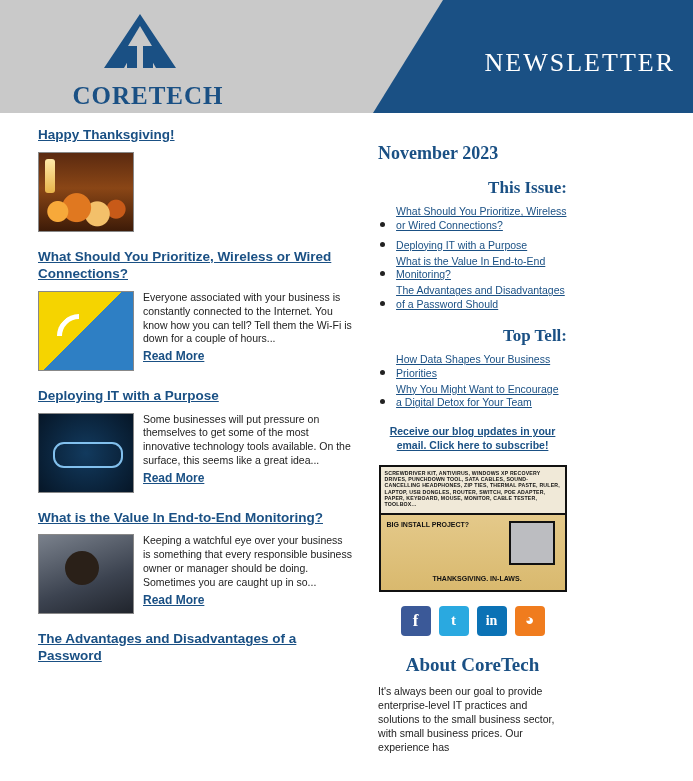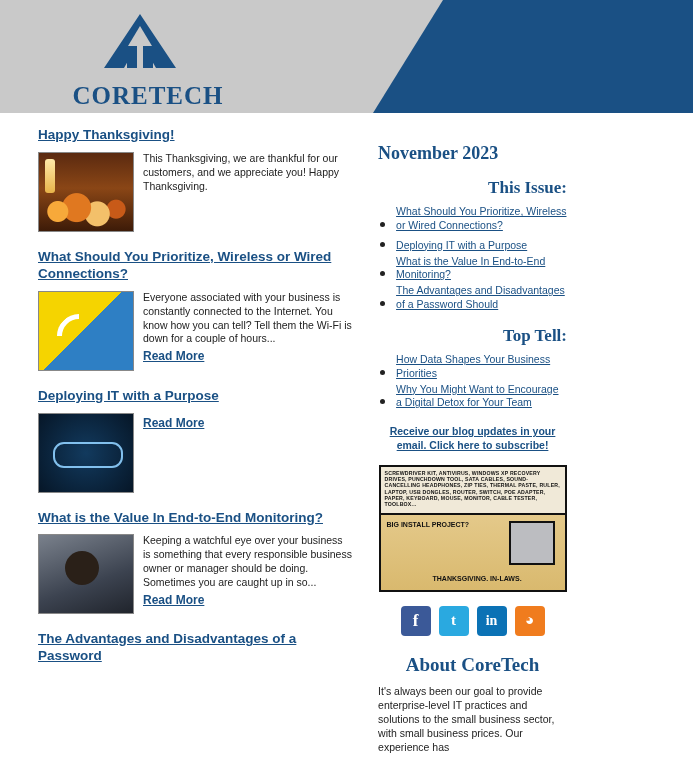--- a/index.html
+++ b/index.html
@@ -302,61 +302,60 @@
     font-size: 10.5px;
     line-height: 1.35;
     color: #222;
   }
 </style>
 </head>
 <body>
 
 <div class="header">
   <div class="header-blue"></div>
+  <div class="header-title">NEWSLETTER</div>
   <div class="logo-wrap">
     <svg class="logo-mark" viewBox="0 0 92 66">
       <polygon points="46,2 82,56 62,56 46,28 30,56 10,56" fill="#1a5084"></polygon>
       <rect x="33" y="30" width="10" height="26" fill="#1a5084"></rect>
       <rect x="49" y="30" width="10" height="26" fill="#1a5084"></rect>
       <polygon points="46,14 58,34 34,34" fill="#c9c9c9"></polygon>
     </svg>
     <div class="logo-text">CORETECH</div>
   </div>
 </div>
 
 <div class="content">
 
   <div class="main-col">
 
     <div class="article">
       <div class="article-title">Happy Thanksgiving!</div>
       <div class="article-body">
         <div class="thumb th-thanks"></div>
-        <div class="article-text">
-          <span>This Thanksgiving, we are thankful for our customers, and we appreciate you! Happy Thanksgiving.</span>
-        </div>
       </div>
     </div>
 
     <div class="article">
       <div class="article-title">What Should You Prioritize, Wireless or Wired Connections?</div>
       <div class="article-body">
         <div class="thumb th-wifi"></div>
         <div class="article-text">
           <span>Everyone associated with your business is constantly connected to the Internet. You know how you can tell? Tell them the Wi-Fi is down for a couple of hours...</span>
           <span class="read-more">Read More</span>
         </div>
       </div>
     </div>
 
     <div class="article">
       <div class="article-title">Deploying IT with a Purpose</div>
       <div class="article-body">
         <div class="thumb th-hands"></div>
         <div class="article-text">
+          <span>Some businesses will put pressure on themselves to get some of the most innovative technology tools available. On the surface, this seems like a great idea...</span>
           <span class="read-more">Read More</span>
         </div>
       </div>
     </div>
 
     <div class="article">
       <div class="article-title">What is the Value In End-to-End Monitoring?</div>
       <div class="article-body">
         <div class="thumb th-monitor"></div>
         <div class="article-text">

